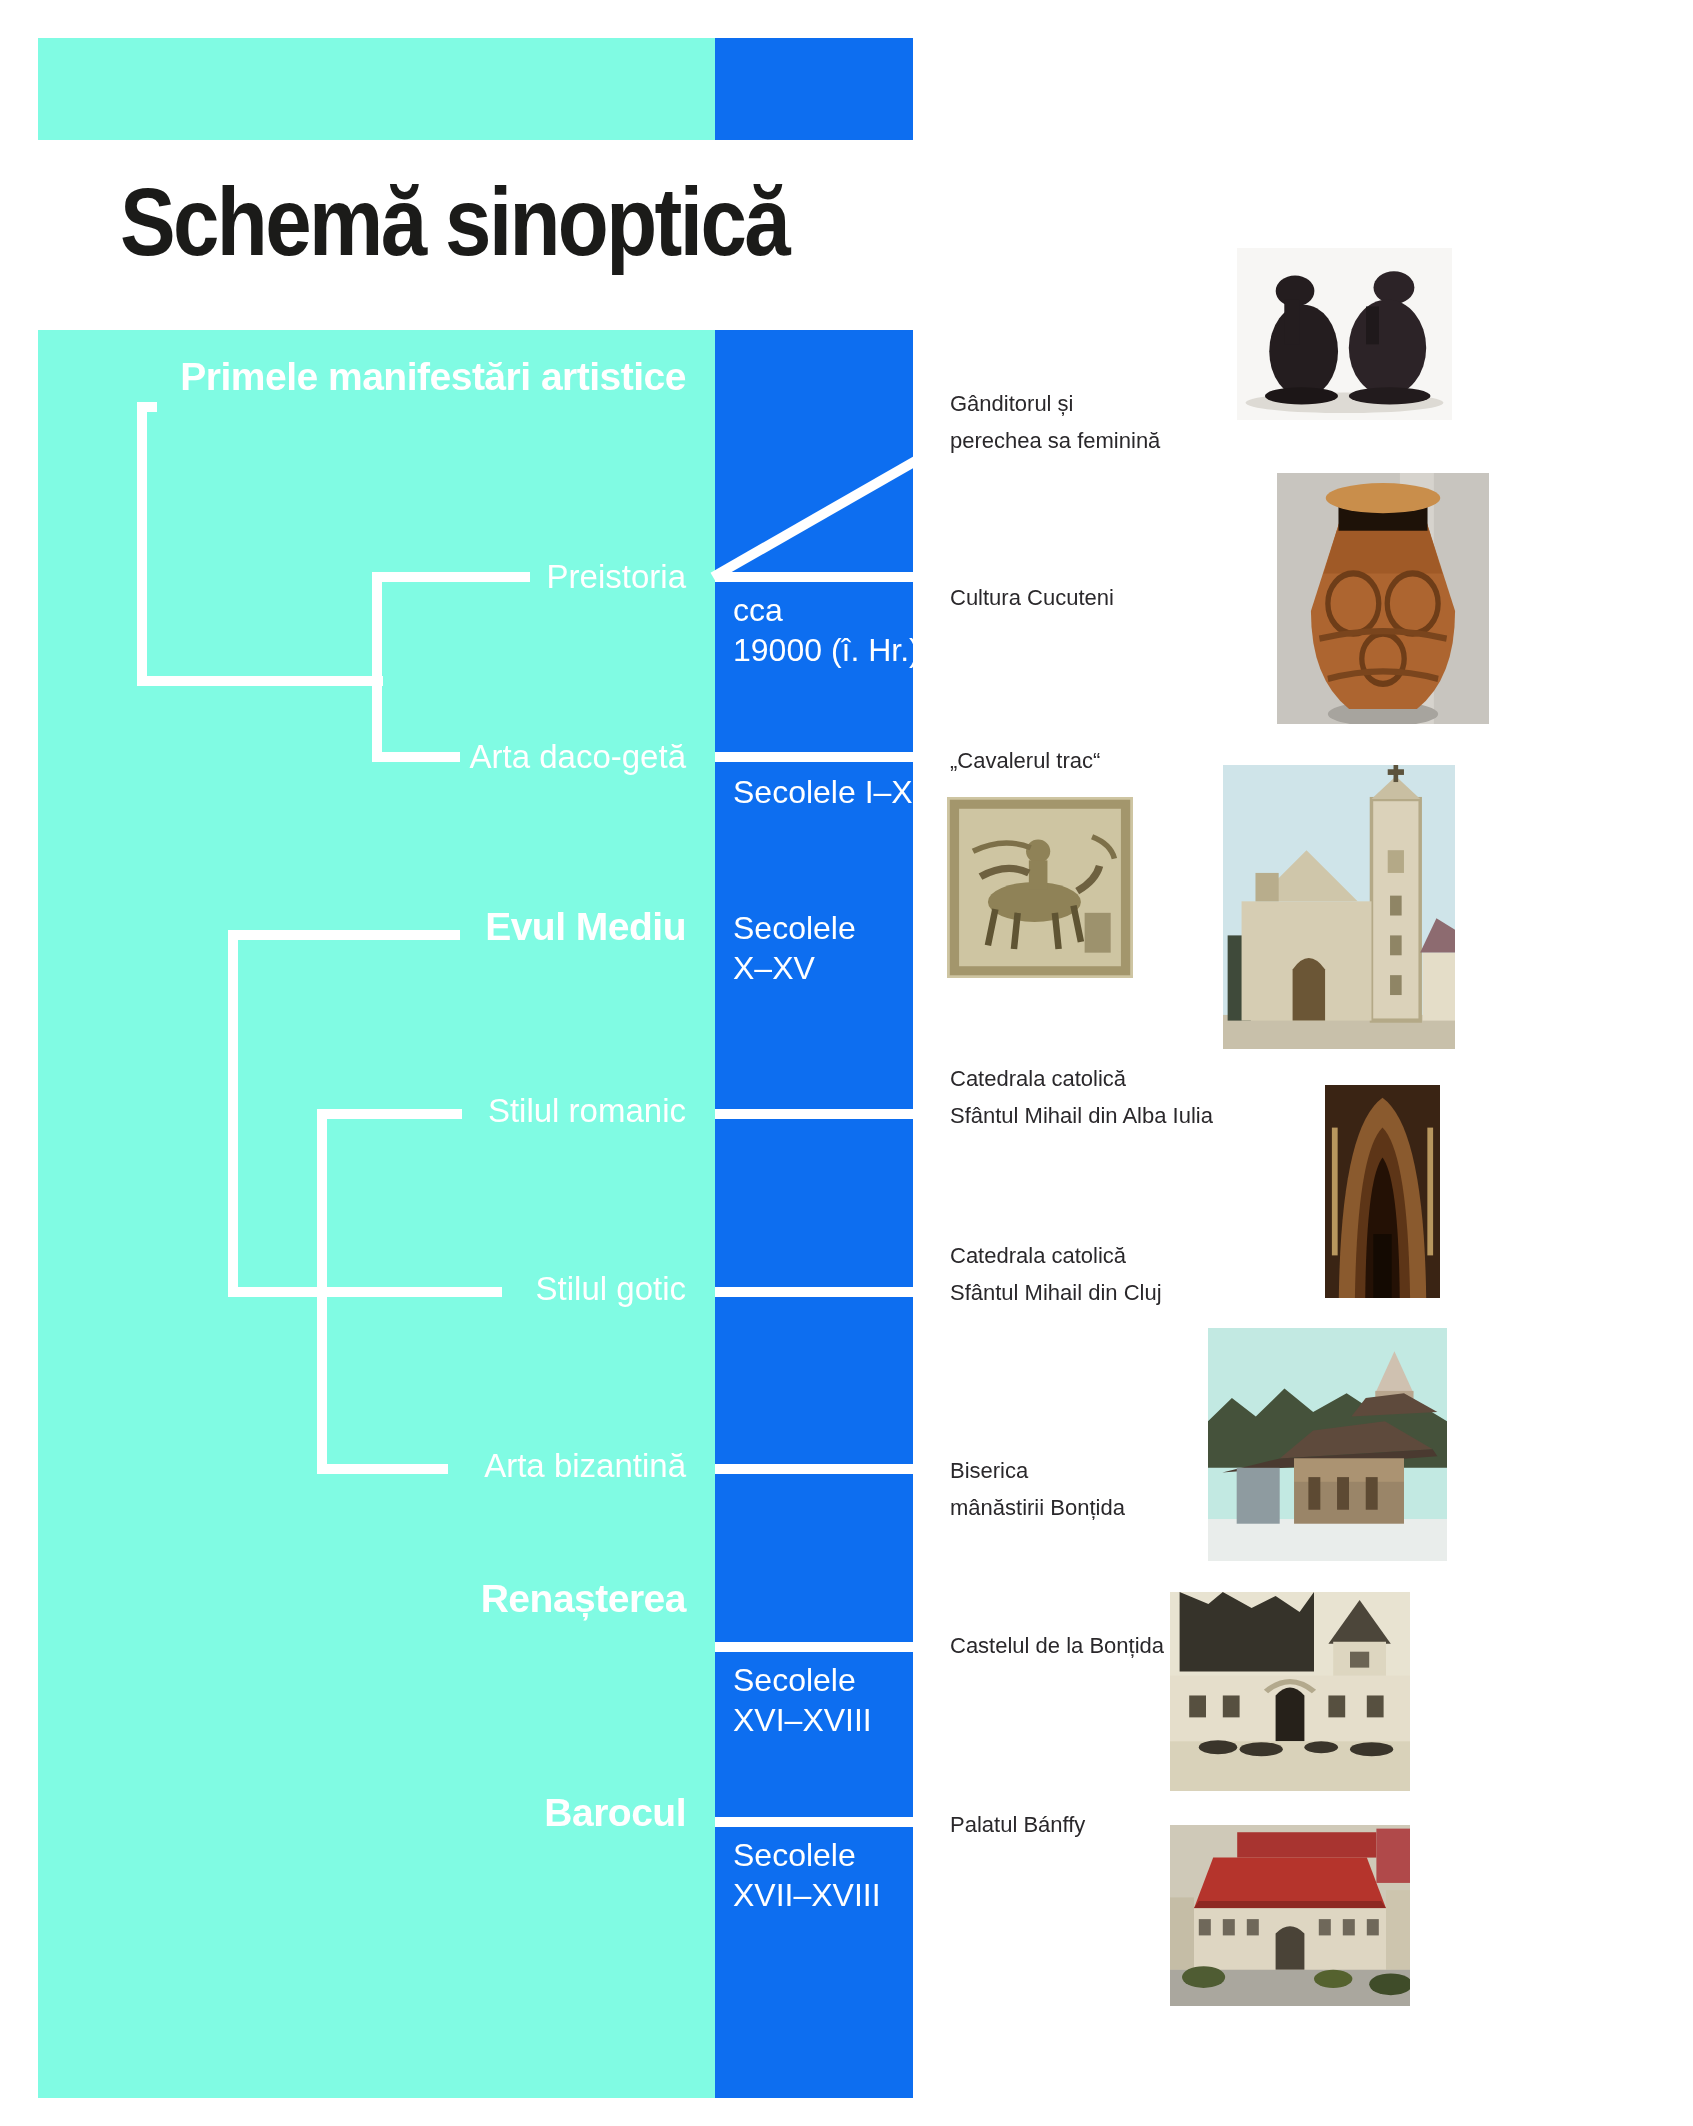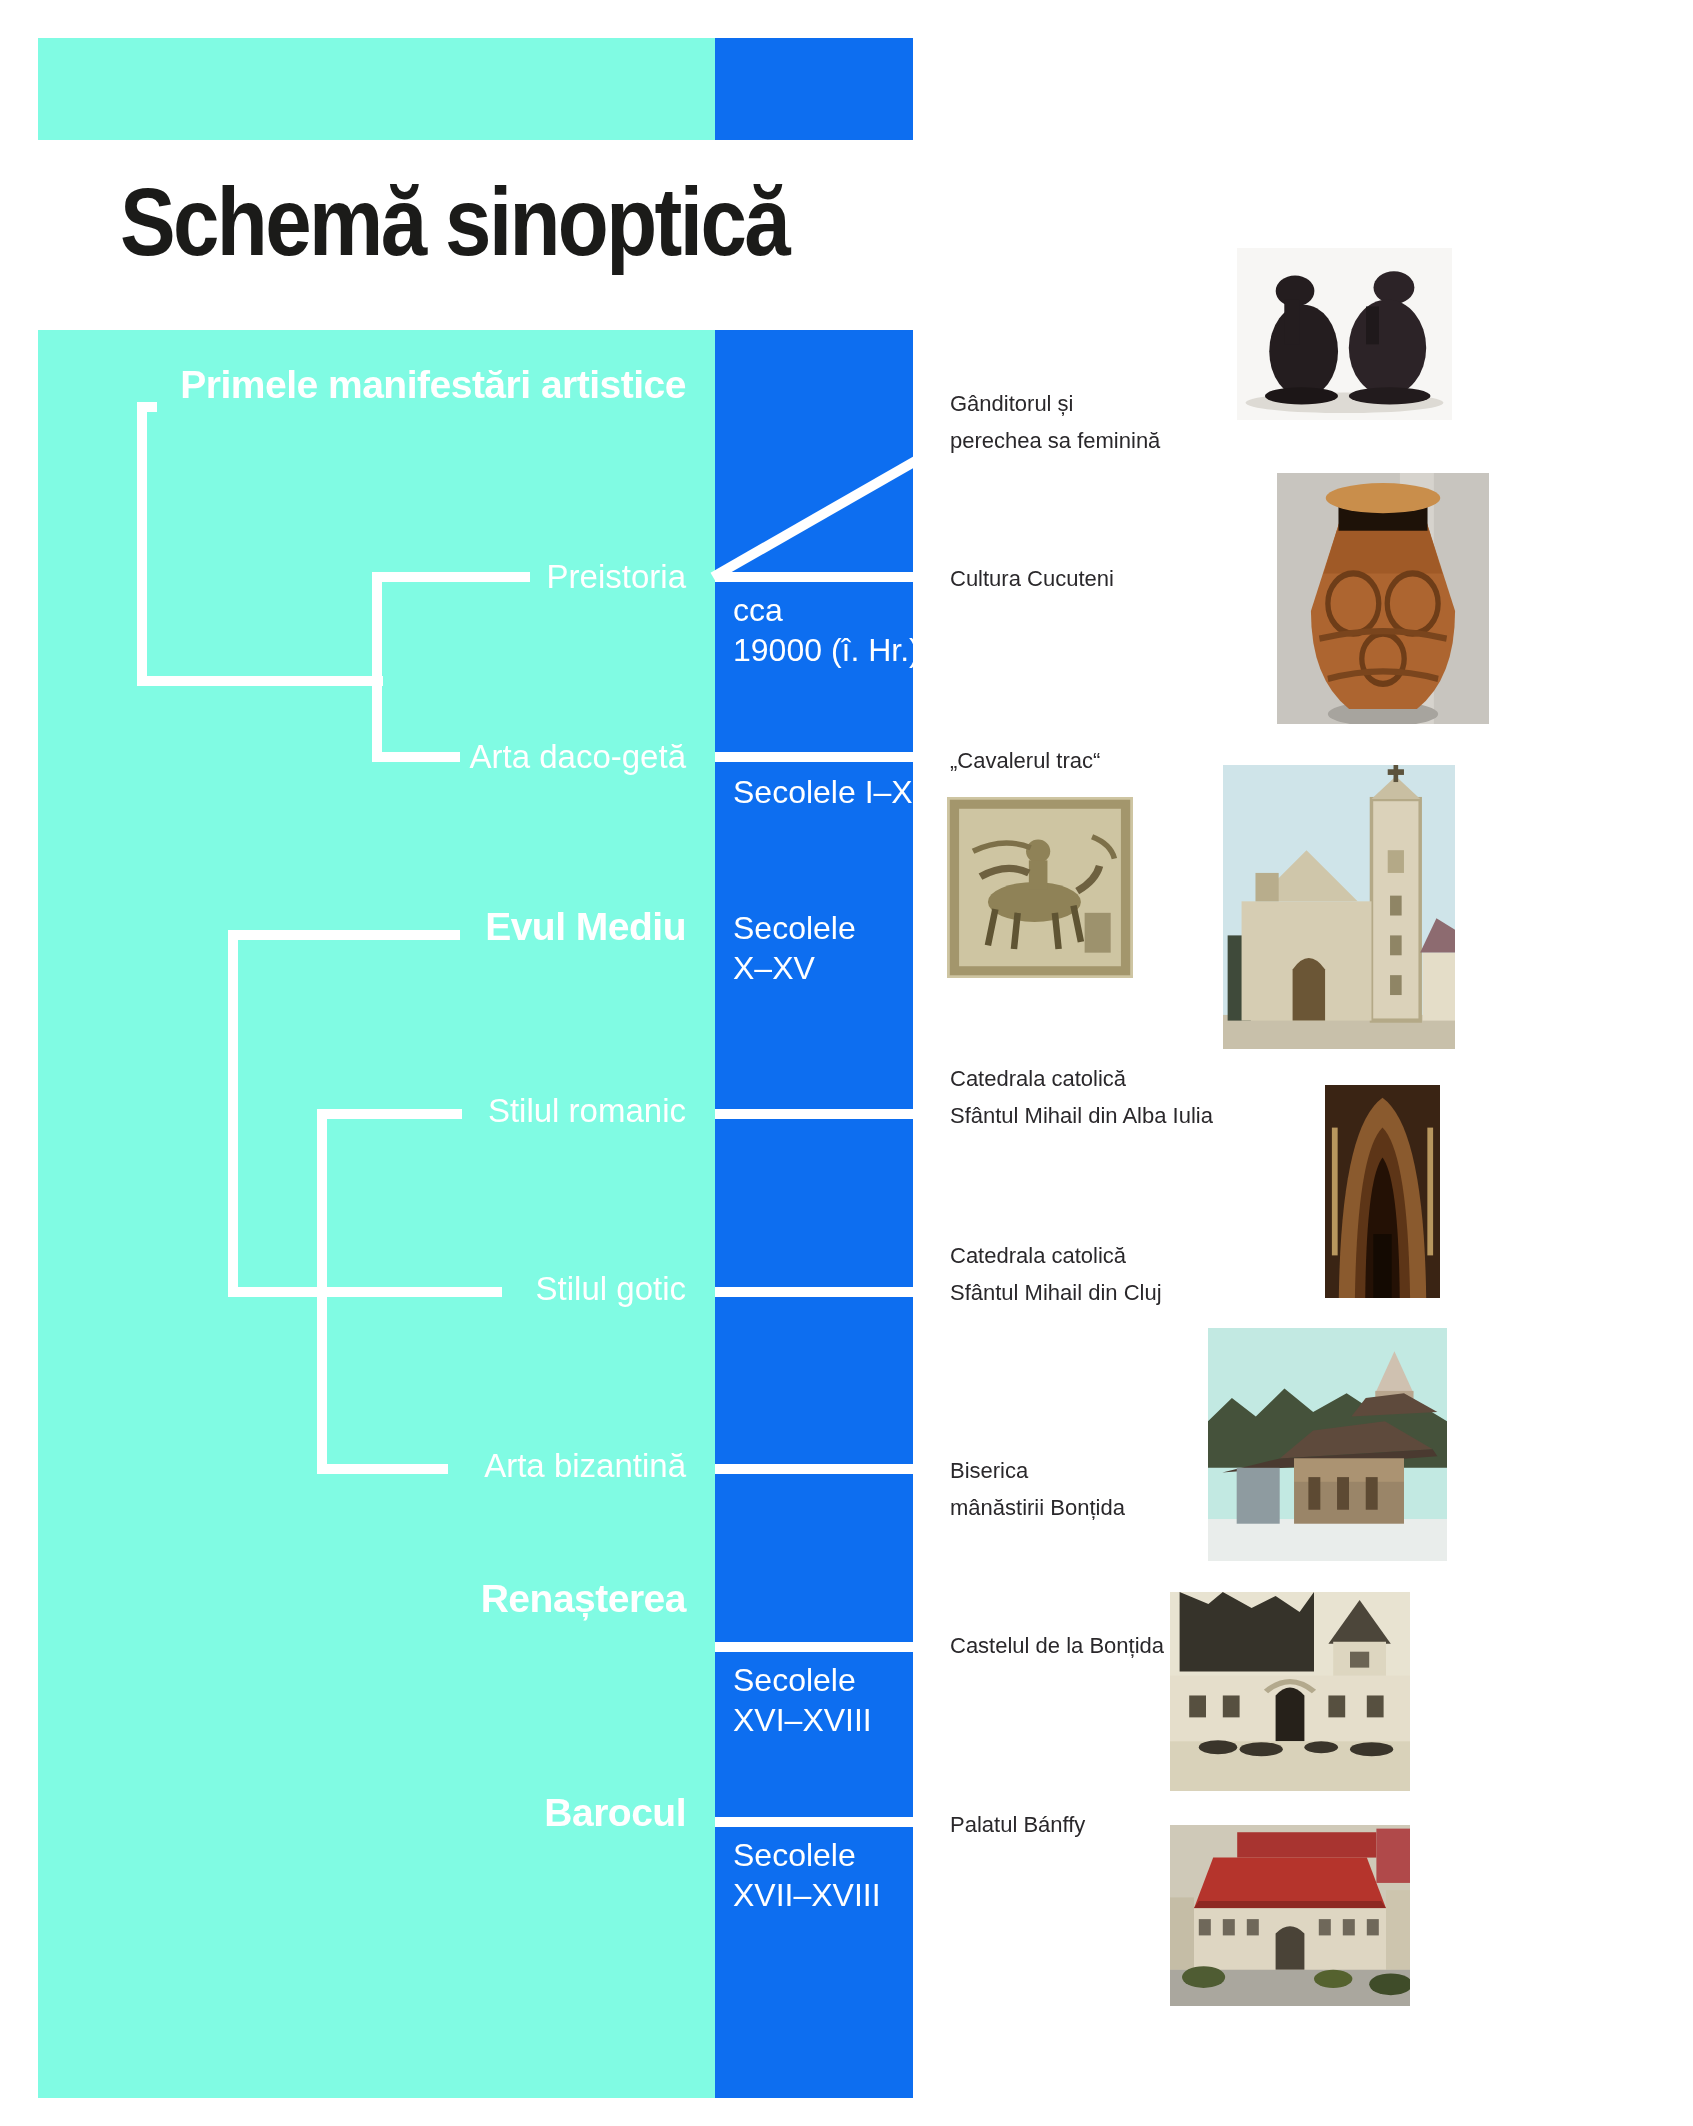--- a/index.html
+++ b/index.html
@@ -68,21 +68,21 @@
 <div class="abs wline" style="left:372px;top:572px;width:10px;height:190px"></div>
 <div class="abs wline" style="left:372px;top:572px;width:158px;height:10px"></div>
 <div class="abs wline" style="left:372px;top:752px;width:88px;height:10px"></div>
 <div class="abs wline" style="left:228px;top:930px;width:232px;height:10px"></div>
 <div class="abs wline" style="left:228px;top:930px;width:10px;height:367px"></div>
 <div class="abs wline" style="left:228px;top:1287px;width:274px;height:10px"></div>
 <div class="abs wline" style="left:317px;top:1109px;width:10px;height:365px"></div>
 <div class="abs wline" style="left:317px;top:1109px;width:145px;height:10px"></div>
 <div class="abs wline" style="left:317px;top:1464px;width:131px;height:10px"></div>
 
-<div class="abs lbl lbl-b" style="top:366px">Primele manifestări artistice</div>
+<div class="abs lbl lbl-b" style="top:358px">Primele manifestări artistice</div>
 <div class="abs lbl" style="top:558px">Preistoria</div>
 <div class="abs lbl" style="top:738px">Arta daco-getă</div>
 <div class="abs lbl lbl-b" style="top:908px">Evul Mediu</div>
 <div class="abs lbl" style="top:1092px">Stilul romanic</div>
 <div class="abs lbl" style="top:1270px">Stilul gotic</div>
 <div class="abs lbl" style="top:1447px">Arta bizantină</div>
 <div class="abs lbl lbl-b" style="top:1580px">Renașterea</div>
 <div class="abs lbl lbl-b" style="top:1794px">Barocul</div>
 
 <div class="abs tl" style="top:590px">
@@ -100,21 +100,21 @@
 </div>
 <div class="abs tl" style="top:1835px">
   <div>Secolele</div>
   <div>XVII–XVIII</div>
 </div>
 
 <div class="abs cap" style="top:385px">
   <div>Gânditorul și</div>
   <div>perechea sa feminină</div>
 </div>
-<div class="abs cap" style="top:560px">Cultura Cucuteni</div>
+<div class="abs cap" style="top:579px">Cultura Cucuteni</div>
 <div class="abs cap" style="top:742px">„Cavalerul trac“</div>
 <div class="abs cap" style="top:1060px">
   <div>Catedrala catolică</div>
   <div>Sfântul Mihail din Alba Iulia</div>
 </div>
 <div class="abs cap" style="top:1237px">
   <div>Catedrala catolică</div>
   <div>Sfântul Mihail din Cluj</div>
 </div>
 <div class="abs cap" style="top:1452px">

